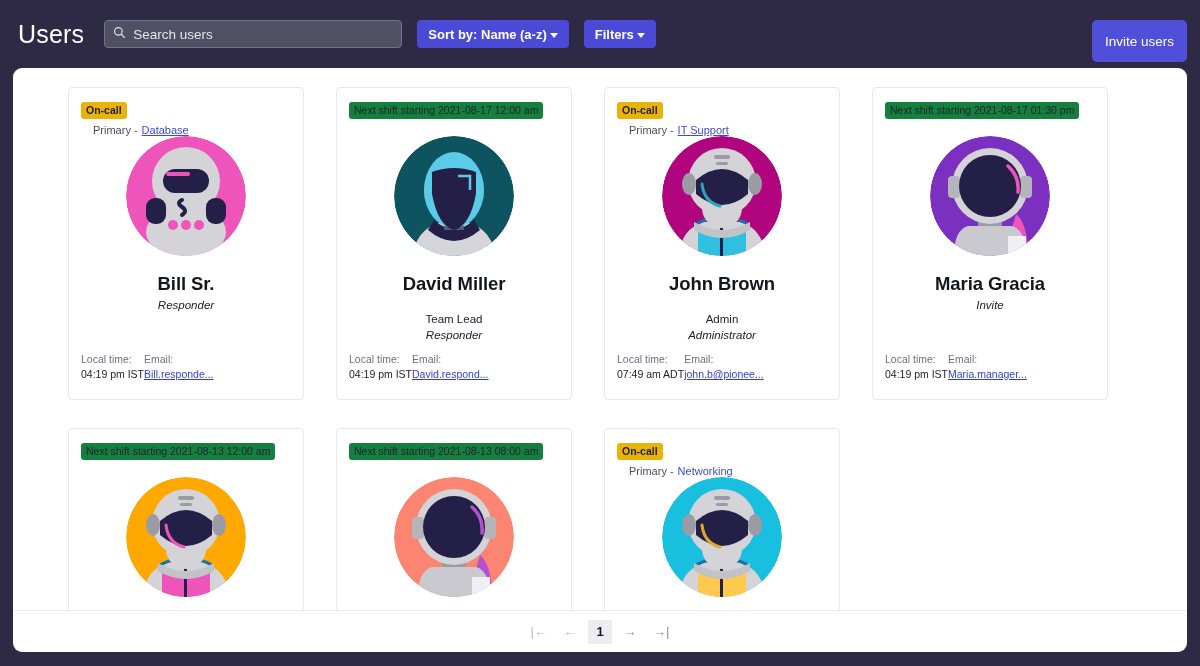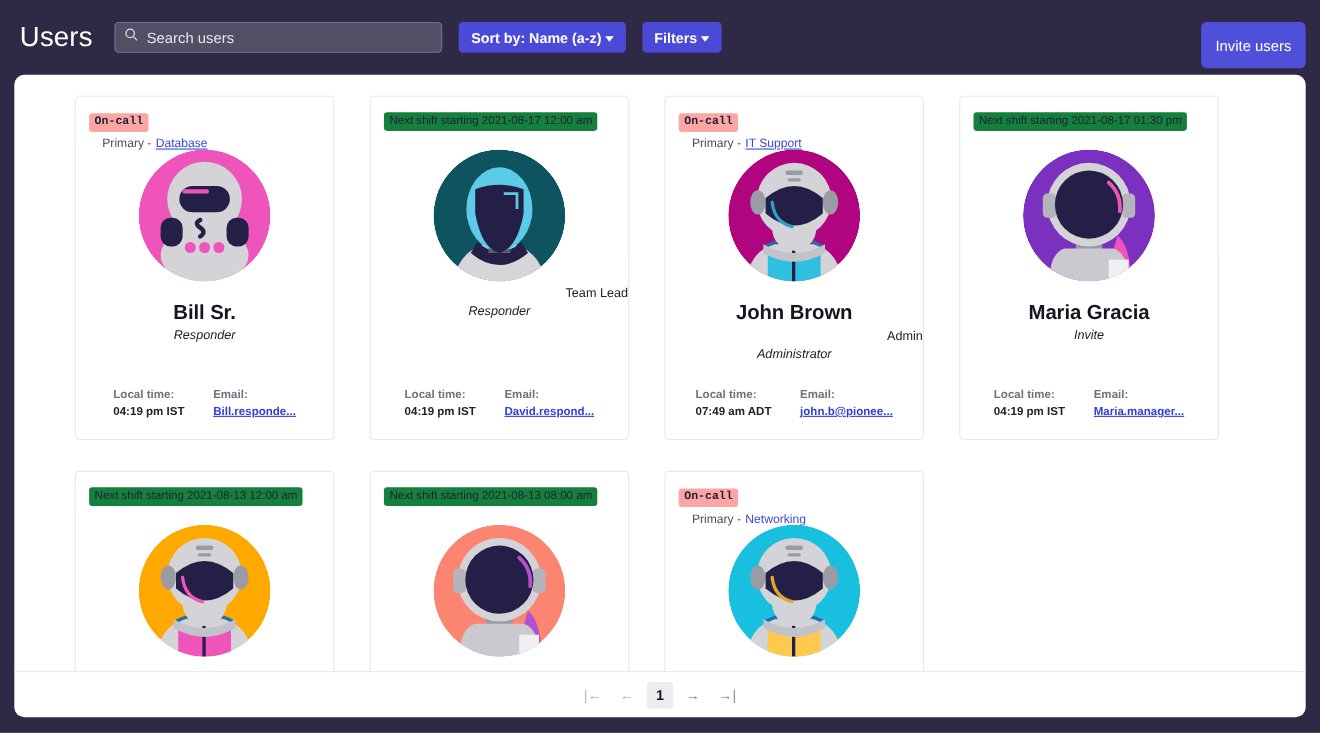--- a/index.html
+++ b/index.html
@@ -61,40 +61,40 @@
   .user-card {
     width: 236px; height: 313px; margin-right: 32px; margin-bottom: 28px;
     border: 1px solid #e7e7ee; border-radius: 4px;
     background: #fff; position: relative; overflow: hidden;
   }
   .badge-row { padding: 12px 0 0 12px; height: 46px; }
   .badge {
     display: inline-block; font-size: 10.5px; font-weight: 700; color: #1f1f33;
     padding: 2px 5px; border-radius: 3px; line-height: 13px;
   }
-  .badge.oncall { background: #fca5a5; font-family: Liberation Mono, monospace; }
+  .badge.oncall { background: #eab308; }
   .badge.shift  { background: #15803d; font-weight: 400; font-size: 10.5px; }
   .primary-line {
     font-size: 11px; color: #4d4d5c; margin: 5px 0 0 12px; white-space: nowrap;
   }
   .primary-line a {
     color: #3b48d8; margin-left: 4px; text-decoration: underline;
   }
   .primary-line a.nounderline { text-decoration: none; }
   .avatar-wrap { display: flex; justify-content: center; margin-top: 2px; }
   .avatar { width: 120px; height: 120px; border-radius: 50%; display: block; }
   .u-name {
     text-align: center; font-size: 18.5px; font-weight: 700; color: #15151f;
     margin-top: 17px; letter-spacing: -.1px;
   }
-  .u-sub   { text-align: right; font-size: 11.5px; color: #20202e; margin-top: 5px; }
+  .u-sub   { text-align: center; font-size: 11.5px; color: #20202e; margin-top: 18px; }
   .u-role  { text-align: center; font-size: 11.5px; color: #20202e; font-style: italic; margin-top: 4px; }
   .meta-row {
     position: absolute; left: 0; right: 0; bottom: 18px;
-    display: flex; justify-content: center; gap: 26px; padding: 0 12px; font-weight: bold;
+    display: flex; justify-content: flex-start; padding: 0 12px;
   }
   .meta-col { font-size: 10.5px; line-height: 13px; }
   .meta-label { color: #70707f; }
   .meta-val   { color: #22222f; margin-top: 2px; }
   .meta-val a { color: #2f3fd6; text-decoration: underline; }
   
   #pagination {
     position: absolute; left: 0; right: 0; bottom: 0; height: 42px;
     border-top: 1px solid #e9e9ef;
     display: flex; align-items: center; justify-content: center; gap: 6px;
@@ -191,20 +191,21 @@
                 <path d="M40 84 q20 18 40 0 l6 10 q-26 22 -52 0 z" fill="#231f47"></path>
                 <rect x="50" y="72" width="20" height="22" fill="#5b5b75"></rect>
                 <path d="M30 58 q0 -16 8 -22 l0 34 q-8 -2 -8 -12z" fill="#6f6f8a"></path>
                 <path d="M90 58 q0 -16 -8 -22 l0 34 q8 -2 8 -12z" fill="#6f6f8a"></path>
                 <ellipse cx="60" cy="54" rx="30" ry="38" fill="#5bcbe8"></ellipse>
                 <path d="M38 36 q22 -8 44 0 l0 22 q-6 32 -22 36 q-16 -4 -22 -36 z" fill="#231f47"></path>
                 <path d="M64 40 l12 0 l0 14" stroke="#5bcbe8" stroke-width="2.5" fill="none"></path>
               </g>
             </svg>
           </div>
+          <div class="u-name">David Miller</div>
           <div class="u-sub">Team Lead</div>
           <div class="u-role">Responder</div>
           <div class="meta-row">
             <div class="meta-col">
               <div class="meta-label">Local time:</div>
               <div class="meta-val">04:19 pm IST</div>
             </div>
             <div class="meta-col">
               <div class="meta-label">Email:</div>
               <div class="meta-val"><a href="#">David.respond...</a></div>

